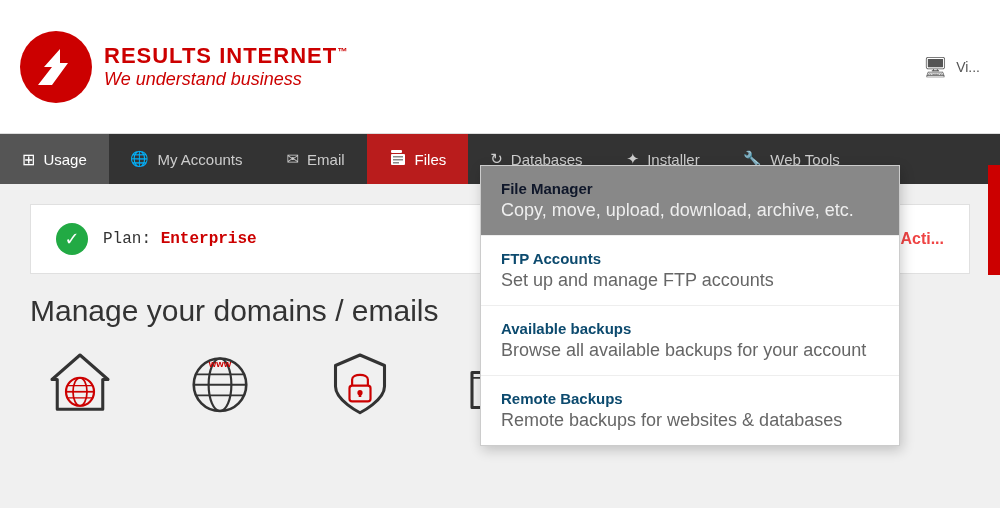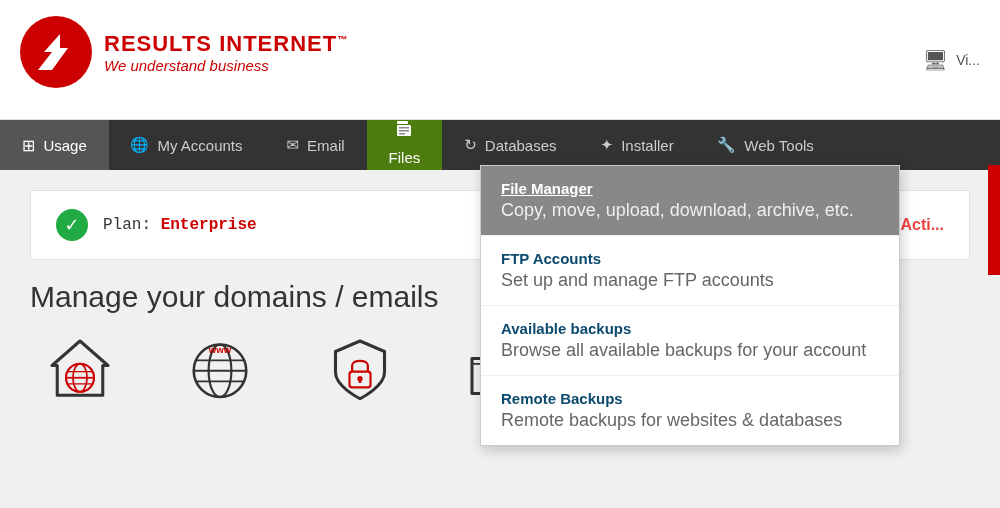--- a/index.html
+++ b/index.html
@@ -1,24 +1,24 @@
 <!DOCTYPE html>
 <html><head>
   <meta charset="utf-8">
   <style>
     * { margin: 0; padding: 0; box-sizing: border-box; }
     body { font-family: Arial, sans-serif; background: #f0f0f0; width: 1000px; height: 508px; overflow: hidden; position: relative; }
 
     
     .header {
       background: #fff;
-      height: 120px;
-      display: flex;
-      align-items: flex-start;
-      padding: 16px 20px;
+      height: 134px;
+      display: flex;
+      align-items: center;
+      padding: 7px 20px;
       border-bottom: 1px solid #ddd;
       position: relative;
     }
     .logo-container {
       display: flex;
       align-items: center;
       gap: 12px;
     }
     .logo-circle {
       width: 72px;
@@ -42,21 +42,21 @@
     .logo-title {
       font-size: 22px;
       font-weight: bold;
       color: #333;
       letter-spacing: 1px;
     }
     .logo-title span {
       color: #cc0000;
     }
     .logo-subtitle {
-      font-size: 15px;
+      font-size: 18px;
       color: #cc0000;
       font-style: italic;
     }
     .header-right {
       position: absolute;
       right: 0;
       top: 0;
       height: 100%;
       display: flex;
       align-items: center;
@@ -79,23 +79,22 @@
       align-items: center;
       gap: 8px;
       padding: 0 22px;
       color: #ccc;
       font-size: 15px;
       cursor: pointer;
       white-space: nowrap;
       position: relative;
     }
     .nav-item.active {
-      background: #4d7c0f;
+      background: #b91c1c;
       color: #fff;
-      flex-direction: column;
     }
     .nav-item.usage {
       background: #555;
       color: #fff;
     }
 
     
     .content {
       background: #f0f0f0;
       padding: 30px 30px 20px 30px;
@@ -357,21 +356,21 @@
         <rect x="62" y="60" width="5" height="4" rx="1" fill="#cc0000" transform="rotate(45 64.5 62)"></rect>
         <rect x="46.5" y="60" width="5" height="4" rx="1" fill="#cc0000" transform="rotate(-45 49 62)"></rect>
         <rect x="62" y="44.5" width="5" height="4" rx="1" fill="#cc0000" transform="rotate(-45 64.5 46.5)"></rect>
       </svg>
     </div>
   </div>
 </div>
 
 <div class="dropdown-overlay">
   <div class="dropdown-item highlighted">
-    <div class="item-title" style="color:#ffffff;text-decoration:underline;">File Manager</div>
+    <div class="item-title" style="color:#0f172a;">File Manager</div>
     <div class="item-desc">Copy, move, upload, download, archive, etc.</div>
   </div>
   <div class="dropdown-item">
     <div class="item-title">FTP Accounts</div>
     <div class="item-desc">Set up and manage FTP accounts</div>
   </div>
   <div class="dropdown-item">
     <div class="item-title">Available backups</div>
     <div class="item-desc">Browse all available backups for your account</div>
   </div>

